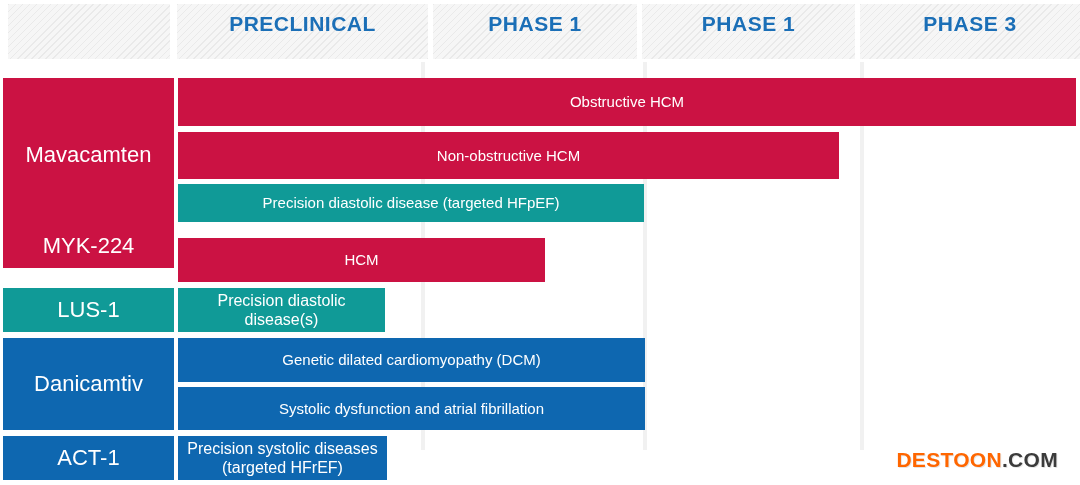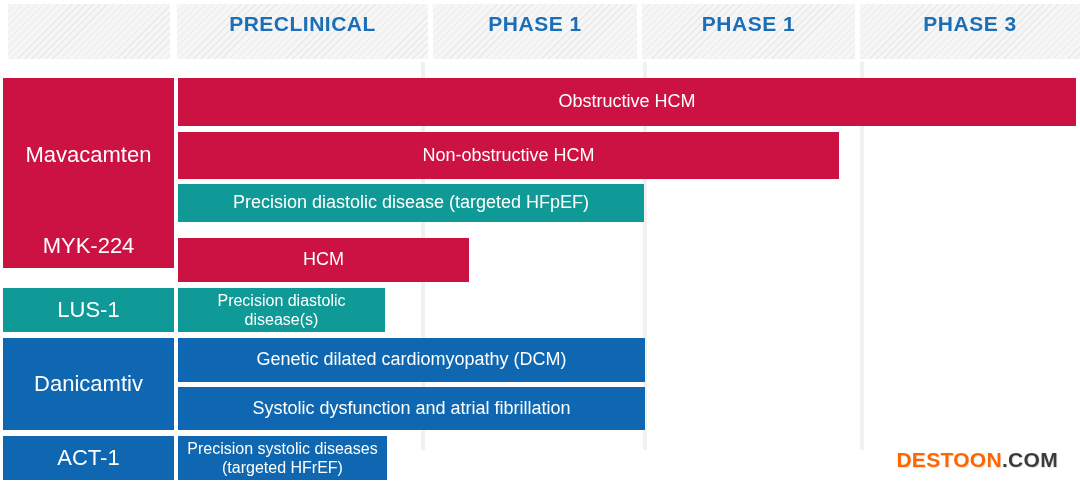--- a/index.html
+++ b/index.html
@@ -26,21 +26,21 @@
   .lbl{position:absolute;left:3px;width:171px;display:flex;align-items:center;justify-content:center;
        color:var(--bar_text,#ffffff);font-size:22px;}
   .lbl-mava{top:78px;height:153px}
   .lbl-myk{top:224px;height:44px}
   .lbl-lus{top:288px;height:44px}
   .lbl-dani{top:338px;height:92px}
   .lbl-act{top:436px;height:44px}
 
   
   .bar{position:absolute;left:178px;display:flex;align-items:center;justify-content:center;
-       color:var(--bar_text,#ffffff);font-size:18px;text-align:center;line-height:1.2;}
+       color:var(--bar_text,#ffffff);font-size:15px;text-align:center;line-height:1.2;}
   .b-m1{top:78px;height:48px}
   .b-m2{top:132px;height:47px}
   .b-m3{top:184px;height:38px}
   .b-myk{top:238px;height:44px}
   .b-lus{top:288px;height:44px;font-size:16px}
   .b-d1{top:338px;height:44px}
   .b-d2{top:387px;height:43px}
   .b-act{top:436px;height:44px;font-size:16px}
   .bar-txt{display:block;padding:0 8px;}
 
@@ -70,21 +70,21 @@
     <span class="bar-txt">Obstructive HCM</span>
   </div>
   <div class="bar b-m2" style="width:661px;background:#cb1243">
     <span class="bar-txt">Non-obstructive HCM</span>
   </div>
   <div class="bar b-m3" style="width:466px;background:#109a97">
     <span class="bar-txt">Precision diastolic disease (targeted HFpEF)</span>
   </div>
 
   <div class="lbl lbl-myk" style="background:#cb1243">MYK-224</div>
-  <div class="bar b-myk" style="width:291px;background:#cb1243">
+  <div class="bar b-myk" style="width:367px;background:#cb1243">
     <span class="bar-txt">HCM</span>
   </div>
 
   <div class="lbl lbl-lus" style="background:#109a97">LUS-1</div>
   <div class="bar b-lus" style="width:207px;background:#109a97">
     <span class="bar-txt">Precision diastolic disease(s)</span>
   </div>
 
   <div class="lbl lbl-dani" style="background:#0e67b0">Danicamtiv</div>
   <div class="bar b-d2" style="width:467px;background:#0e67b0">

